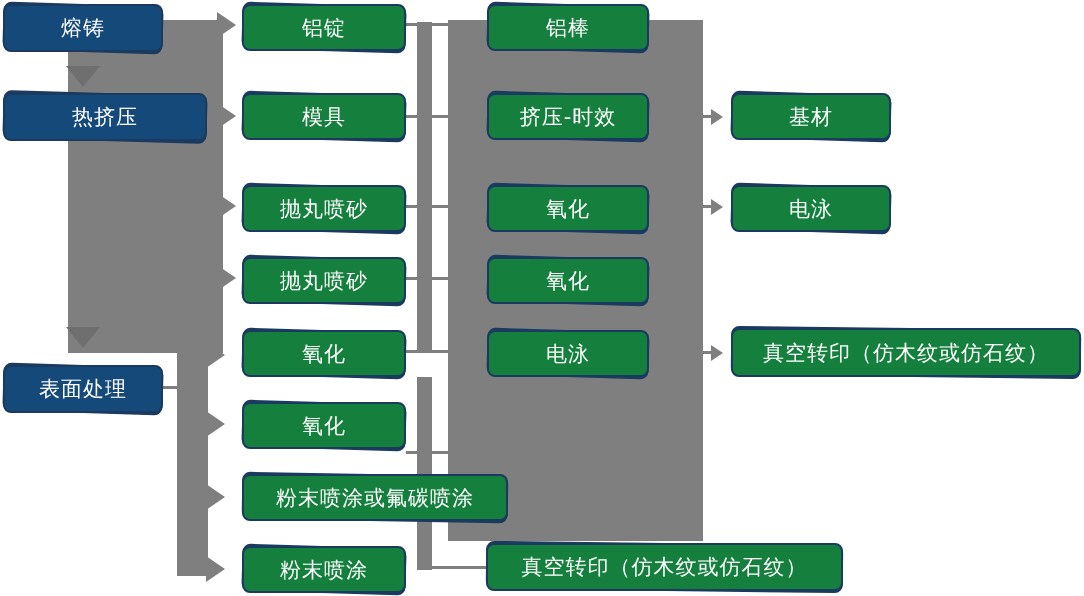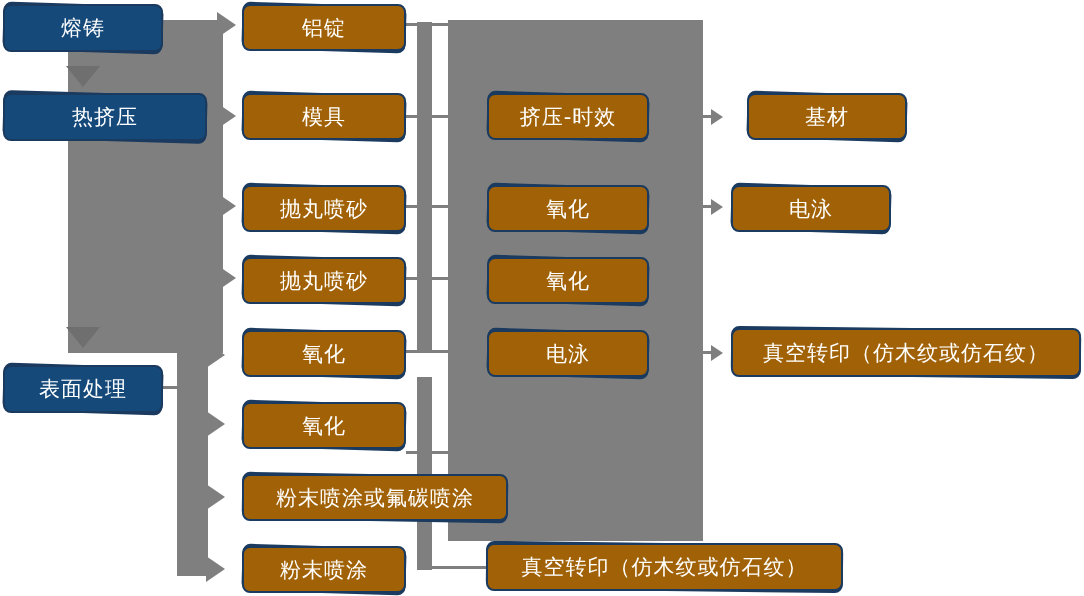--- a/index.html
+++ b/index.html
@@ -20,21 +20,21 @@
          border-top:8px solid transparent;border-bottom:8px solid transparent;
          border-left:12px solid #7f7f7f;}
 
   
   .node{position:absolute;z-index:2;}
   .node .shadow{position:absolute;inset:0;background:#1b3a5f;border-radius:8px;
                 transform:rotate(1.7deg);}
   .node.wide .shadow{transform:rotate(1deg);}
   .node.xwide .shadow{transform:rotate(0.7deg);}
   .node .face{position:absolute;inset:0;display:flex;align-items:center;justify-content:center;
-              background:#a16207;border:2px solid #1b3a5f;border-radius:8px;
+              background:#15803d;border:2px solid #1b3a5f;border-radius:8px;
               color:#ffffff;font-size:21px;font-weight:500;letter-spacing:1px;white-space:nowrap;}
   .node.dark .face{background:#14497a;}
 </style>
 </head>
 <body>
 
 <div class="canvas">
 
   <div class="c" style="left:68px;top:20px;width:155px;height:333px;"></div>
   <div class="c" style="left:177px;top:353px;width:31px;height:223px;"></div>
@@ -131,20 +131,26 @@
         <span>粉末喷涂或氟碳喷涂</span>
       </span>
   </div>
   <div class="node" style="left:242px;top:546px;width:164px;height:47px;">
     <i class="shadow"></i>
     <span class="face">
         <span>粉末喷涂</span>
       </span>
   </div>
 
+  <div class="node" style="left:487px;top:4px;width:162px;height:47px;">
+    <i class="shadow"></i>
+    <span class="face">
+        <span>铝棒</span>
+      </span>
+  </div>
   <div class="node" style="left:487px;top:93px;width:162px;height:47px;">
     <i class="shadow"></i>
     <span class="face">
         <span>挤压-时效</span>
       </span>
   </div>
   <div class="node" style="left:487px;top:185px;width:162px;height:47px;">
     <i class="shadow"></i>
     <span class="face">
         <span>氧化</span>
@@ -162,21 +168,21 @@
         <span>电泳</span>
       </span>
   </div>
   <div class="node xwide" style="left:486px;top:543px;width:357px;height:48px;">
     <i class="shadow"></i>
     <span class="face">
         <span>真空转印（仿木纹或仿石纹）</span>
       </span>
   </div>
 
-  <div class="node" style="left:731px;top:93px;width:160px;height:47px;margin-left:16px;">
+  <div class="node" style="left:731px;top:93px;width:160px;height:47px;">
     <i class="shadow"></i>
     <span class="face">
         <span>基材</span>
       </span>
   </div>
   <div class="node" style="left:731px;top:185px;width:160px;height:47px;">
     <i class="shadow"></i>
     <span class="face">
         <span>电泳</span>
       </span>

